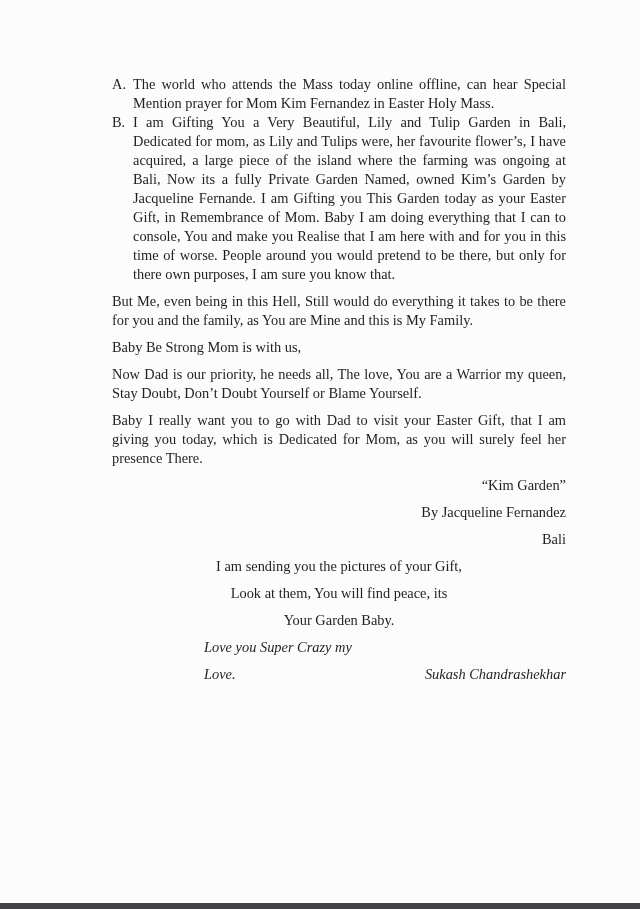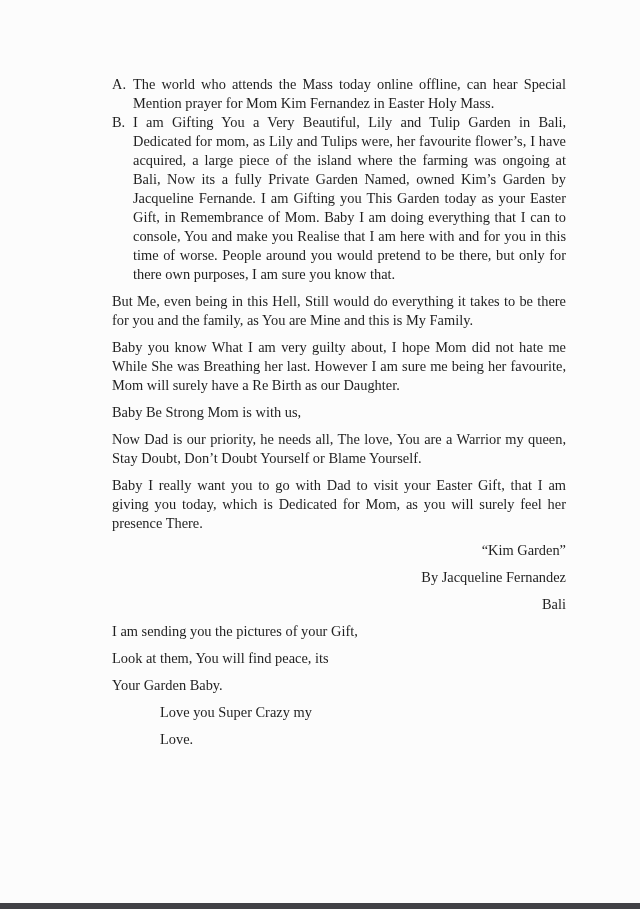--- a/index.html
+++ b/index.html
@@ -20,22 +20,22 @@
     line-height:19px;
   }
   .list-block { margin:0 0 8px 0; }
   .list-item { display:flex; margin:0; }
   .list-label { flex:0 0 21px; width:21px; }
   .list-text { flex:1 1 auto; }
   .inner-para { margin:0; text-align:justify; }
   .para { margin:0 0 8px 0; text-align:justify; }
   .center-line { margin:0 0 8px 0; text-align:right; }
   .right-line { margin:0 0 8px 0; text-align:right; }
-  .left-line { margin:0 0 8px 0; text-align:left; }
-  .signoff { margin-left:48px; }
+  .left-line { margin:0 0 8px 0; text-align:center; }
+  .signoff { margin-left:92px;font-style:italic; }
   .signoff-line { margin:0 0 8px 0; text-align:left; }
   .signoff-last { display:flex; justify-content:space-between; margin:0;gap:10px; }
   .bottom-bar {
     position:absolute;
     left:0; bottom:0;
     width:100%; height:6px;
     background:#414146;
   }
 </style>
 </head>
@@ -53,37 +53,37 @@
       </div>
       <div class="list-item">
         <div class="list-label">B.</div>
         <div class="list-text">
           <p class="inner-para">I am Gifting You a Very Beautiful, Lily and Tulip Garden in Bali, Dedicated for mom, as Lily and Tulips were, her favourite flower’s, I have acquired, a large piece of the island where the farming was ongoing at Bali, Now its a fully Private Garden Named, owned Kim’s Garden by Jacqueline Fernande. I am Gifting you This Garden today as your Easter Gift, in Remembrance of Mom. Baby I am doing everything that I can to console, You and make you Realise that I am here with and for you in this time of worse. People around you would pretend to be there, but only for there own purposes, I am sure you know that.</p>
         </div>
       </div>
     </div>
 
     <p class="para">But Me, even being in this Hell, Still would do everything it takes to be there for you and the family, as You are Mine and this is My Family.</p>
-    <p class="para">Baby you know What I am very guilty about, I hope Mom did not hate me While She was Breathing her last. However I am sure me being her favourite, Mom will surely have a Re Birth as our Daughter.</p>
     <p class="para">Baby Be Strong Mom is with us,</p>
     <p class="para">Now Dad is our priority, he needs all, The love, You are a Warrior my queen, Stay Doubt, Don’t Doubt Yourself or Blame Yourself.</p>
     <p class="para">Baby I really want you to go with Dad to visit your Easter Gift, that I am giving you today, which is Dedicated for Mom, as you will surely feel her presence There.</p>
 
     <p class="center-line">“Kim Garden”</p>
 
     <p class="right-line">By Jacqueline Fernandez</p>
     <p class="right-line">Bali</p>
 
     <p class="left-line">I am sending you the pictures of your Gift,</p>
     <p class="left-line">Look at them, You will find peace, its</p>
     <p class="left-line">Your Garden Baby.</p>
 
     <div class="signoff">
       <p class="signoff-line">Love you Super Crazy my</p>
       <div class="signoff-last">
         <span>Love.</span>
+        <span>Sukash Chandrashekhar</span>
       </div>
     </div>
 
   </div>
 
   <div class="bottom-bar"></div>
 </div>
 
 </body></html>

